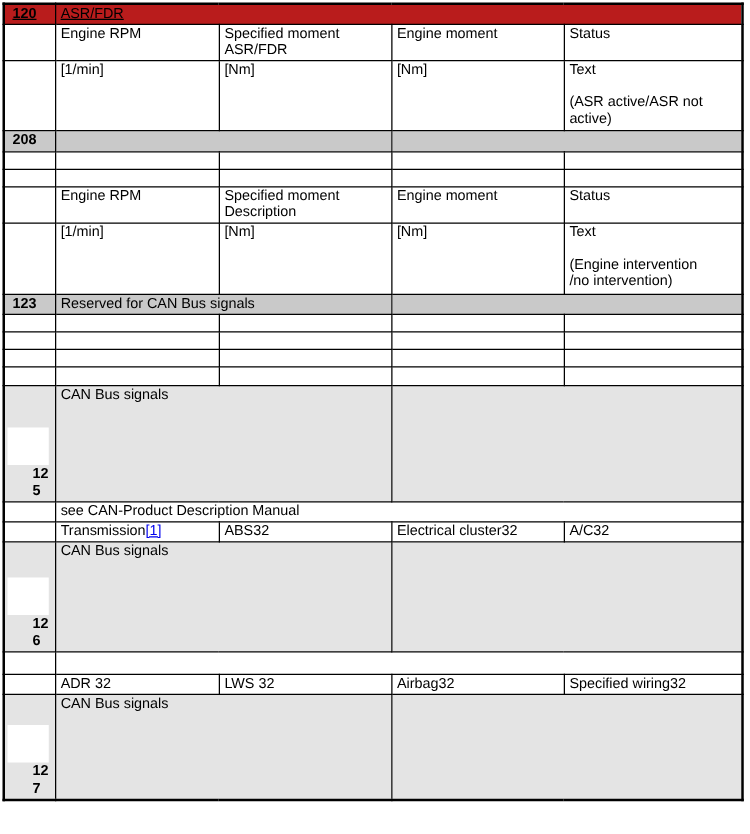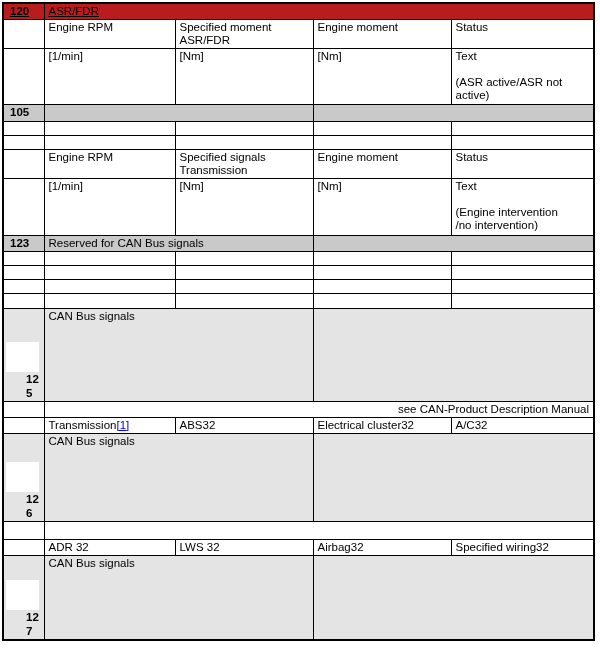--- a/index.html
+++ b/index.html
@@ -23,21 +23,21 @@
     word-wrap: break-word;
   }
   td.num { font-weight: 700; padding-left: 6px; }
   .bar-d { background: #c9c9c9; }
   .bar-l { background: #b91c1c; text-decoration: underline; }
   .big   { background: #e4e4e4; }
   td.bignum { background: #e4e4e4; padding: 0; vertical-align: bottom; }
   .white-box { width: 33px; height: 30px; background: #ffffff; margin-left: 2px; }
   .bignum .lbl { display: block; font-weight: 700; padding-left: 22px; line-height: 14px; padding-bottom: 1px; }
   .pre { white-space: pre-line; }
-  .ctr { text-align: right; }
+  .ctr { text-align: left; }
   a.reflink { color: #0000ee; text-decoration: underline; cursor: pointer; }
 </style>
 </head>
 <body>
 
 <div id="page">
   <table class="doc">
     <colgroup>
       <col style="width:41px">
         <col style="width:131px">
@@ -63,21 +63,21 @@
       <td>[1/min]</td>
       <td>[Nm]</td>
       <td>[Nm]</td>
       <td class="pre">Text
 
 (ASR active/ASR not
 active)</td>
     </tr>
 
     <tr style="height:17px">
-      <td class="num bar-d">105</td>
+      <td class="num bar-d">208</td>
       <td class="bar-d" colspan="2"></td>
       <td class="bar-d" colspan="2"></td>
     </tr>
     <tr style="height:14px">
       <td class="num"></td>
       <td></td>
       <td></td>
       <td></td>
       <td></td>
     </tr>
@@ -85,21 +85,21 @@
       <td class="num"></td>
       <td></td>
       <td></td>
       <td></td>
       <td></td>
     </tr>
 
     <tr style="height:27px">
       <td class="num"></td>
       <td>Engine RPM</td>
-      <td>Specified signals Transmission</td>
+      <td>Specified moment Description</td>
       <td>Engine moment</td>
       <td>Status</td>
     </tr>
     <tr style="height:57px">
       <td class="num"></td>
       <td>[1/min]</td>
       <td>[Nm]</td>
       <td>[Nm]</td>
       <td class="pre">Text
 

